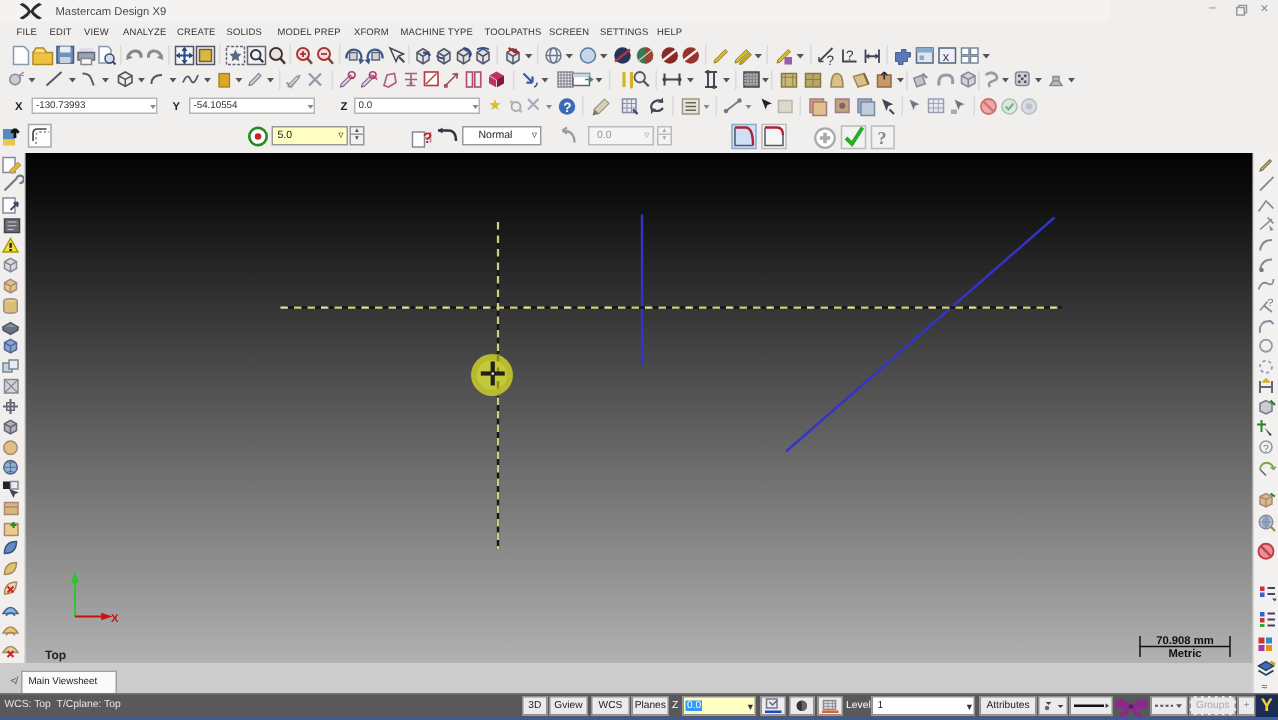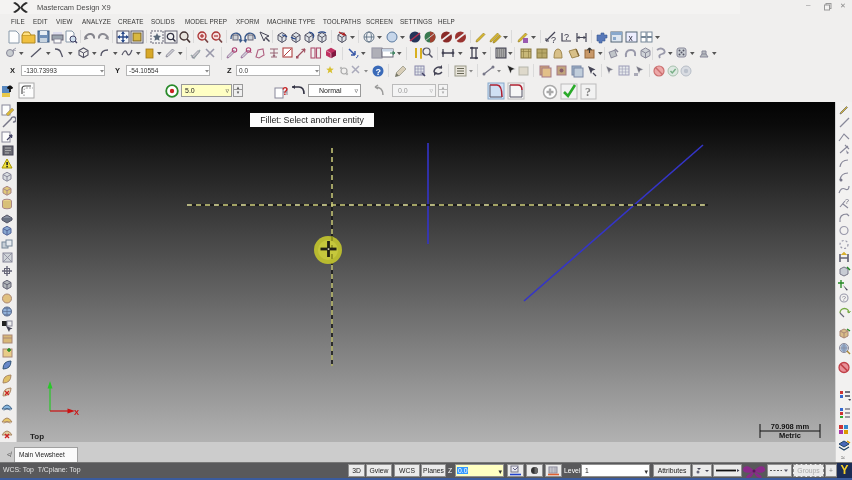--- a/index.html
+++ b/index.html
@@ -816,21 +816,20 @@
       <text x="13" y="337" fill="#222" font-size="8" font-weight="bold">Top</text>
 
       <g stroke="#111" stroke-width="1">
         <line x1="743" y1="322" x2="743" y2="336"></line>
         <line x1="803" y1="322" x2="803" y2="336"></line>
         <line x1="743" y1="329" x2="803" y2="329"></line>
       </g>
       <text x="773" y="327" fill="#111" font-size="7.5" font-weight="bold" text-anchor="middle">70.908 mm</text>
       <text x="773" y="336" fill="#111" font-size="7.5" font-weight="bold" text-anchor="middle">Metric</text>
     </svg>
-    <div id="tooltip" class="ab" style="top:11px">Fillet: Select another entity</div>
   </div>
 
   <div id="tabrow" class="ab">
     <div class="ab" style="left:14px;top:5px;width:64px;height:15px;background:#fafafa;border:1px solid #a0a0a0;border-bottom:none;font-size:6.5px;color:#222;line-height:14px;padding-left:4px">Main Viewsheet</div>
     <span class="ab" style="left:7px;top:9px;color:#555;font-size:7px">≮</span>
   </div>
 
   <div id="status" class="ab">
     <span class="ab" style="left:3px;top:3px">WCS: Top&nbsp;&nbsp;T/Cplane: Top</span>
     <div class="sbtn" style="left:348px;width:17px">3D</div>

